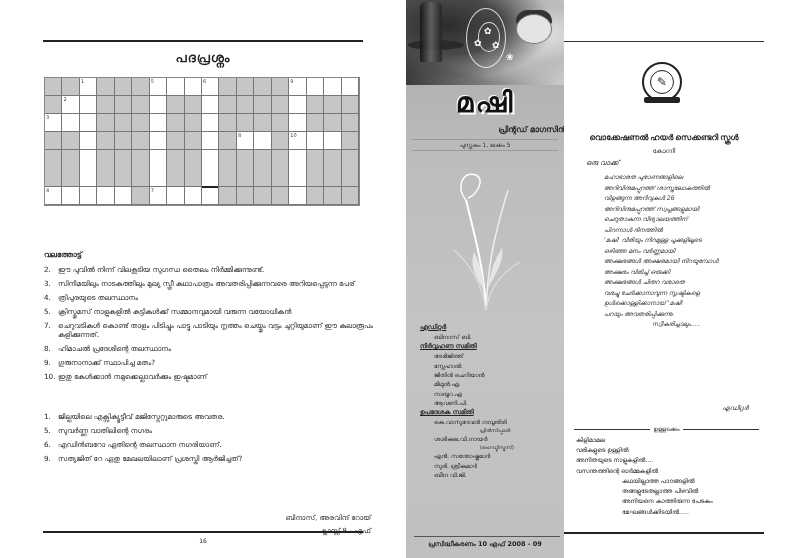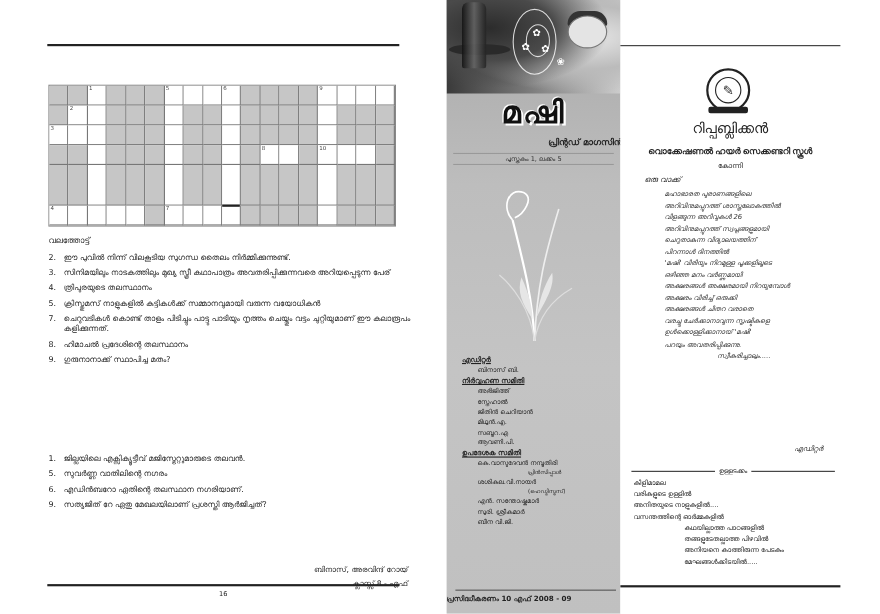--- a/index.html
+++ b/index.html
@@ -12,21 +12,21 @@
   .puzzle-title { position: absolute; left: 0; width: 406px; top: 50px; text-align: center; font-size: 13px; font-weight: bold; letter-spacing: 1px; }
   .grid { position: absolute; left: 44px; top: 77px; width: 316px; display: grid;
           grid-template-columns: repeat(18, 1fr); grid-template-rows: 18px 18px 18px 18px 37px 18px;
           border: 1px solid #888; }
   .cell { border-right: 1px solid #777; border-bottom: 1px solid #777; position: relative; background: #fff; }
   .cell.b { background: #c6c6c6; }
   .cell .num { position: absolute; left: 1px; top: 0; font-size: 5px; color: #444; }
   .cell.bar::after { content: ""; position: absolute; left: 0; right: 0; top: -1px; height: 2px; background: #222; }
 
   .clues { position: absolute; left: 44px; width: 330px; font-size: 7.2px; line-height: 1.25; }
-  .clue-head { font-weight: normal; font-size: 7.5px; margin-bottom: 6px; }
+  .clue-head { font-weight: bold; font-size: 7.5px; margin-bottom: 6px; margin-top: 36px; }
   .clue { display: flex; margin-bottom: 5px; }
   .clue .n { width: 14px; flex: none; }
   .clue .t { flex: 1; }
   .signature { position: absolute; right: 35px; text-align: right; font-size: 7px; line-height: 1.8; margin-top: 20px; }
   .bottom-rule { position: absolute; left: 43px; top: 531px; width: 320px; height: 2px; background: #222; }
   .page-number { position: absolute; left: 0; width: 406px; top: 537px; text-align: center; font-size: 6px; }
 
   
   .cover { position: absolute; left: 406px; top: 0; width: 158px; height: 558px;
            background: linear-gradient(180deg, #a8a8a8 0%, #bdbdbd 30%, #c4c4c4 60%, #c0c0c0 100%); overflow: hidden; }
@@ -46,21 +46,21 @@
               text-shadow: 2px 2px 0 #fff, -1px -1px 0 #fff; font-family: "DejaVu Serif", serif; }
   .subtitle { position: absolute; left: 0; width: 170px; top: 125px; text-align: right; padding-right: 10px; font-size: 8px; font-weight: bold; }
   .issue-line { position: absolute; left: 6px; width: 146px; top: 139px; text-align: center; font-size: 6px; color: #333;
                 border-top: 1px solid #999; border-bottom: 1px solid #999; padding: 1px 0; }
   .plant { position: absolute; left: 40px; top: 160px; width: 80px; height: 150px; }
   .credits { position: absolute; left: 14px; top: 322px; width: 140px; font-size: 6px; line-height: 1.55; }
   .credit-head { font-weight: bold; text-decoration: underline; font-size: 6.5px; }
   .credit-name { padding-left: 14px; }
   .credit-role { padding-left: 60px; font-size: 5px; }
   .cover-rule { position: absolute; left: 8px; top: 536px; width: 146px; height: 1px; background: #555; }
-  .cover-footer { position: absolute; left: 0; width: 158px; top: 540px; text-align: left; font-size: 6.5px; font-weight: bold; }
+  .cover-footer { position: absolute; left: 0; width: 158px; top: 540px; text-align: center; font-size: 6.5px; font-weight: bold; }
 
   
   .right-page { position: absolute; left: 564px; top: 0; width: 236px; height: 558px; background: #fff; }
   .rp-rule { position: absolute; left: 0; top: 41px; width: 200px; height: 1px; background: #333; }
   .emblem { position: absolute; left: 78px; top: 62px; width: 40px; height: 40px; border-radius: 50%;
             border: 2px solid #222; display: flex; align-items: center; justify-content: center; }
   .emblem-inner { width: 24px; height: 24px; border-radius: 50%; border: 1px solid #222; font-size: 12px; text-align: center; line-height: 22px; }
   .emblem-ribbon { position: absolute; left: 80px; top: 97px; width: 36px; height: 6px; background: #222; border-radius: 2px; }
   .school-name { position: absolute; left: 0; width: 200px; top: 110px; text-align: center; font-size: 13px; font-family: "DejaVu Serif", serif; }
   .school-sub { position: absolute; left: 0; width: 200px; top: 133px; text-align: center; font-size: 8px; font-weight: bold; font-family: Liberation Serif, serif; }
@@ -74,20 +74,21 @@
   .index-title span { padding: 0 4px; }
   .index-list { position: absolute; left: 12px; top: 435px; width: 190px; font-size: 6.2px; line-height: 1.65; }
   .index-item.indent { padding-left: 46px; }
   .rp-bottom-rule { position: absolute; left: 0; top: 532px; width: 200px; height: 2px; background: #222; }
 </style>
 </head>
 <body>
 
 <div class="left-page">
   <div class="top-rule"></div>
+  <div class="puzzle-title">പദപ്രശ്നം</div>
   <div class="grid" id="grid">
       <div class="cell b"></div>
       <div class="cell b"></div>
       <div class="cell">
         <span class="num">1</span>
       </div>
       <div class="cell b"></div>
       <div class="cell b"></div>
       <div class="cell b"></div>
       <div class="cell">
@@ -235,26 +236,30 @@
         <span class="t">ചെറുവടികൾ കൊണ്ട് താളം പിടിച്ചും പാട്ടു പാടിയും നൃത്തം ചെയ്തും വട്ടം ചുറ്റിയുമാണ് ഈ കലാരൂപം കളിക്കുന്നത്.</span>
       </div>
       <div class="clue">
         <span class="n">8.</span>
         <span class="t">ഹിമാചൽ പ്രദേശിന്റെ തലസ്ഥാനം</span>
       </div>
       <div class="clue">
         <span class="n">9.</span>
         <span class="t">ഗുരുനാനാക്ക് സ്ഥാപിച്ച മതം?</span>
       </div>
+      <div class="clue">
+        <span class="n">10.</span>
+        <span class="t">ഇതു കേൾക്കാൻ നമുക്കെല്ലാവർക്കും ഇഷ്ടമാണ്</span>
+      </div>
     </div>
 
   <div class="clues" id="down" style="top: 412px;">
   <div class="clue">
         <span class="n">1.</span>
-        <span class="t">ജില്ലയിലെ എക്സിക്യൂട്ടീവ് മജിസ്ട്രേറ്റുമാരുടെ തലവൻ.</span>
+        <span class="t">ജില്ലയിലെ എക്സിക്യൂട്ടീവ് മജിസ്ട്രേറ്റുമാരുടെ അവതര.</span>
       </div>
       <div class="clue">
         <span class="n">5.</span>
         <span class="t">സുവർണ്ണ വാതിലിന്റെ നഗരം</span>
       </div>
       <div class="clue">
         <span class="n">6.</span>
         <span class="t">എഡിൻബറോ ഏതിന്റെ തലസ്ഥാന നഗരിയാണ്.</span>
       </div>
       <div class="clue">
@@ -320,21 +325,20 @@
   <div class="cover-rule"></div>
   <div class="cover-footer">പ്രസിദ്ധീകരണം 10 എഫ് 2008 - 09</div>
 </div>
 
 <div class="right-page">
   <div class="rp-rule"></div>
   <div class="emblem">
     <div class="emblem-inner">✎</div>
   </div>
   <div class="emblem-ribbon"></div>
-  <div class="school-name">റിപ്പബ്ലിക്കൻ</div>
   <div class="school-sub">വൊക്കേഷണൽ ഹയർ സെക്കണ്ടറി സ്കൂൾ</div>
   <div class="school-loc">കോന്നി</div>
   <div class="note-head">ഒരു വാക്ക്</div>
   <div class="poem" id="poem">
       <div class="poem-line">മഹാഭാരത പുരാണങ്ങളിലെ</div>
       <div class="poem-line">അറിവിനുമപ്പുറത്ത് ശാസ്ത്രലോകത്തിൽ</div>
       <div class="poem-line">വിളങ്ങുന്ന അറിവുകൾ 26</div>
       <div class="poem-line">അറിവിനുമപ്പുറത്ത് സ്വപ്നങ്ങളുമായി</div>
       <div class="poem-line">ചെറുതാകുന്ന വിദ്യാലയത്തിന്</div>
       <div class="poem-line">പിറന്നാൾ ദിനത്തിൽ</div>

